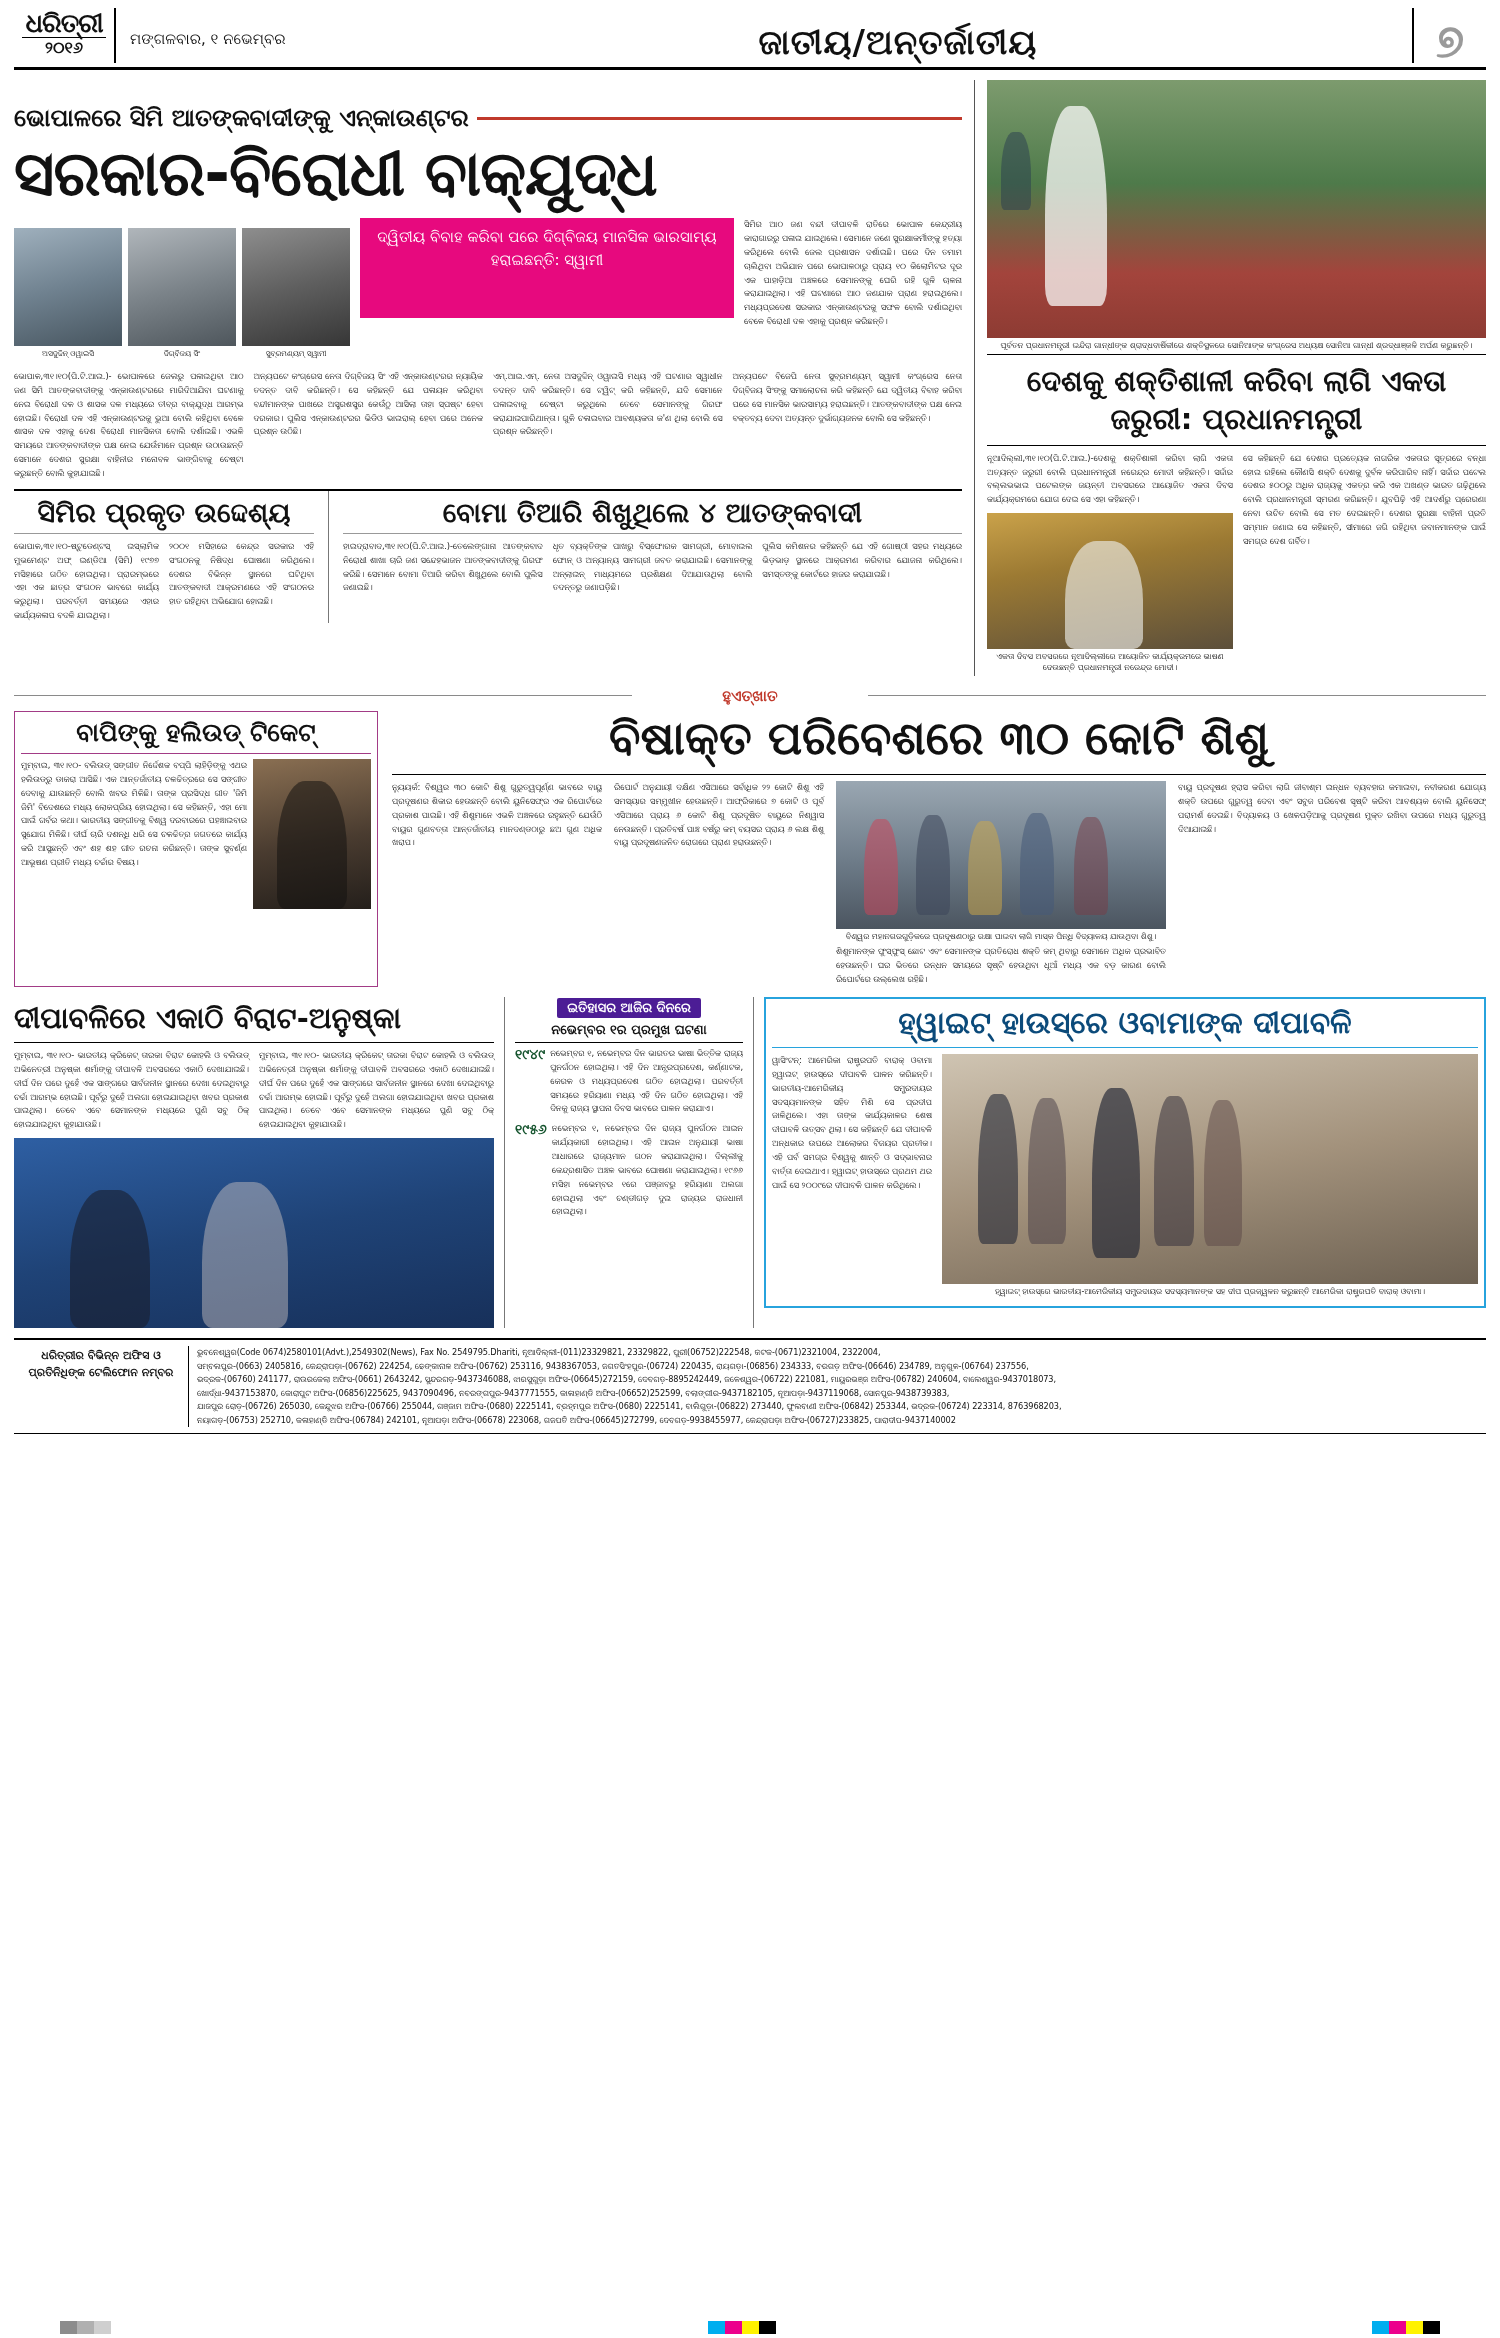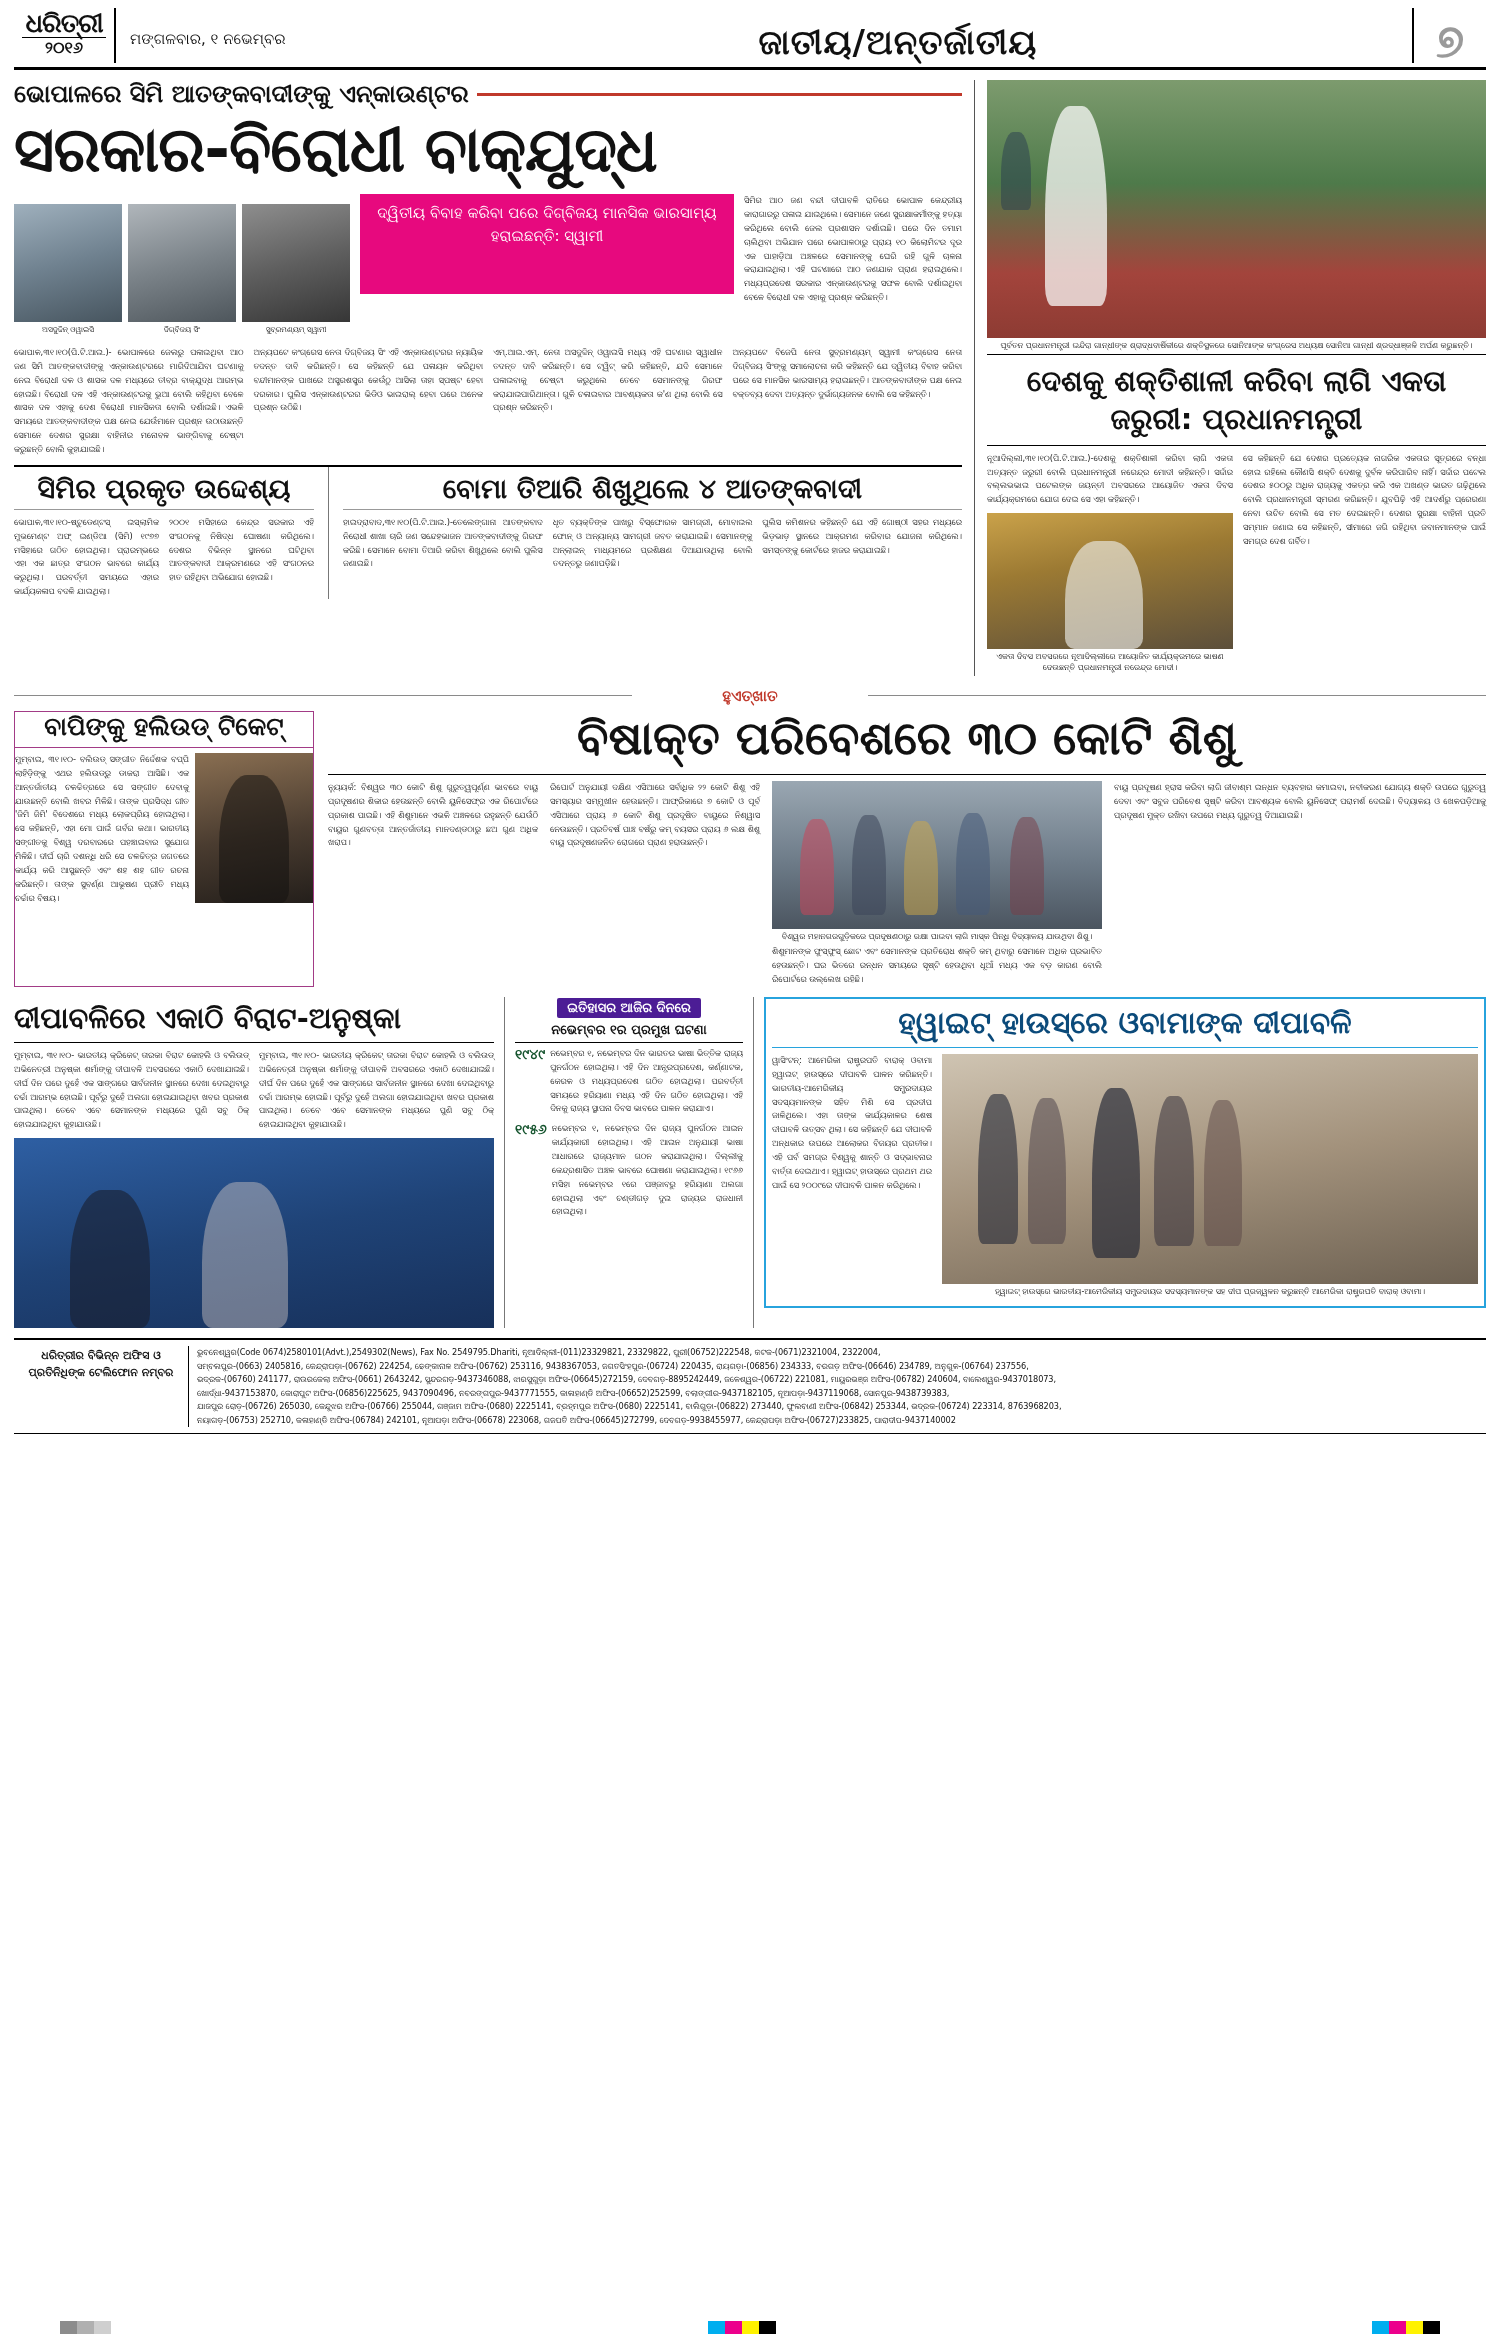--- a/index.html
+++ b/index.html
@@ -87,21 +87,21 @@
     font-size: 8px;
     text-align: center;
     padding: 3px 2px;
     line-height: 1.3;
   }
   .rule { border-top: 1px solid #000; }
   .thin-rule { border-top: 1px solid #999; }
 
   
   .lead-wrap { display: flex; margin-top: 10px; }
-  .lead-left { width: 960px; padding-right: 12px; }
+  .lead-left { width: 960px; padding-right: 12px; margin-top: 24px; }
   .lead-right { width: 512px; border-left: 1px solid #555; padding-left: 12px; }
 
   .kicker-row { display: flex; align-items: center; }
   .kicker {
     font-size: 24px;
     font-weight: bold;
     white-space: nowrap;
   }
   .kicker-line {
     flex: 1;
@@ -173,23 +173,23 @@
     font-size: 15px;
     font-weight: bold;
     color: #c0392b;
     background: #fff;
     padding: 0 12px;
   }
 
   
   .mid-wrap { display: flex; margin-top: 6px; }
   .mid-left {
-    width: 300px;
+    width: 364px;
     border: 1px solid #a23b86;
-    padding: 0;
+    padding: 6px;
   }
   .mid-left .hl {
     font-size: 25px;
     font-weight: bold;
     text-align: center;
     padding-bottom: 5px;
     border-bottom: 1px solid #a23b86;
     margin-bottom: 5px;
   }
   .mid-right { flex: 1; padding-left: 14px; }

